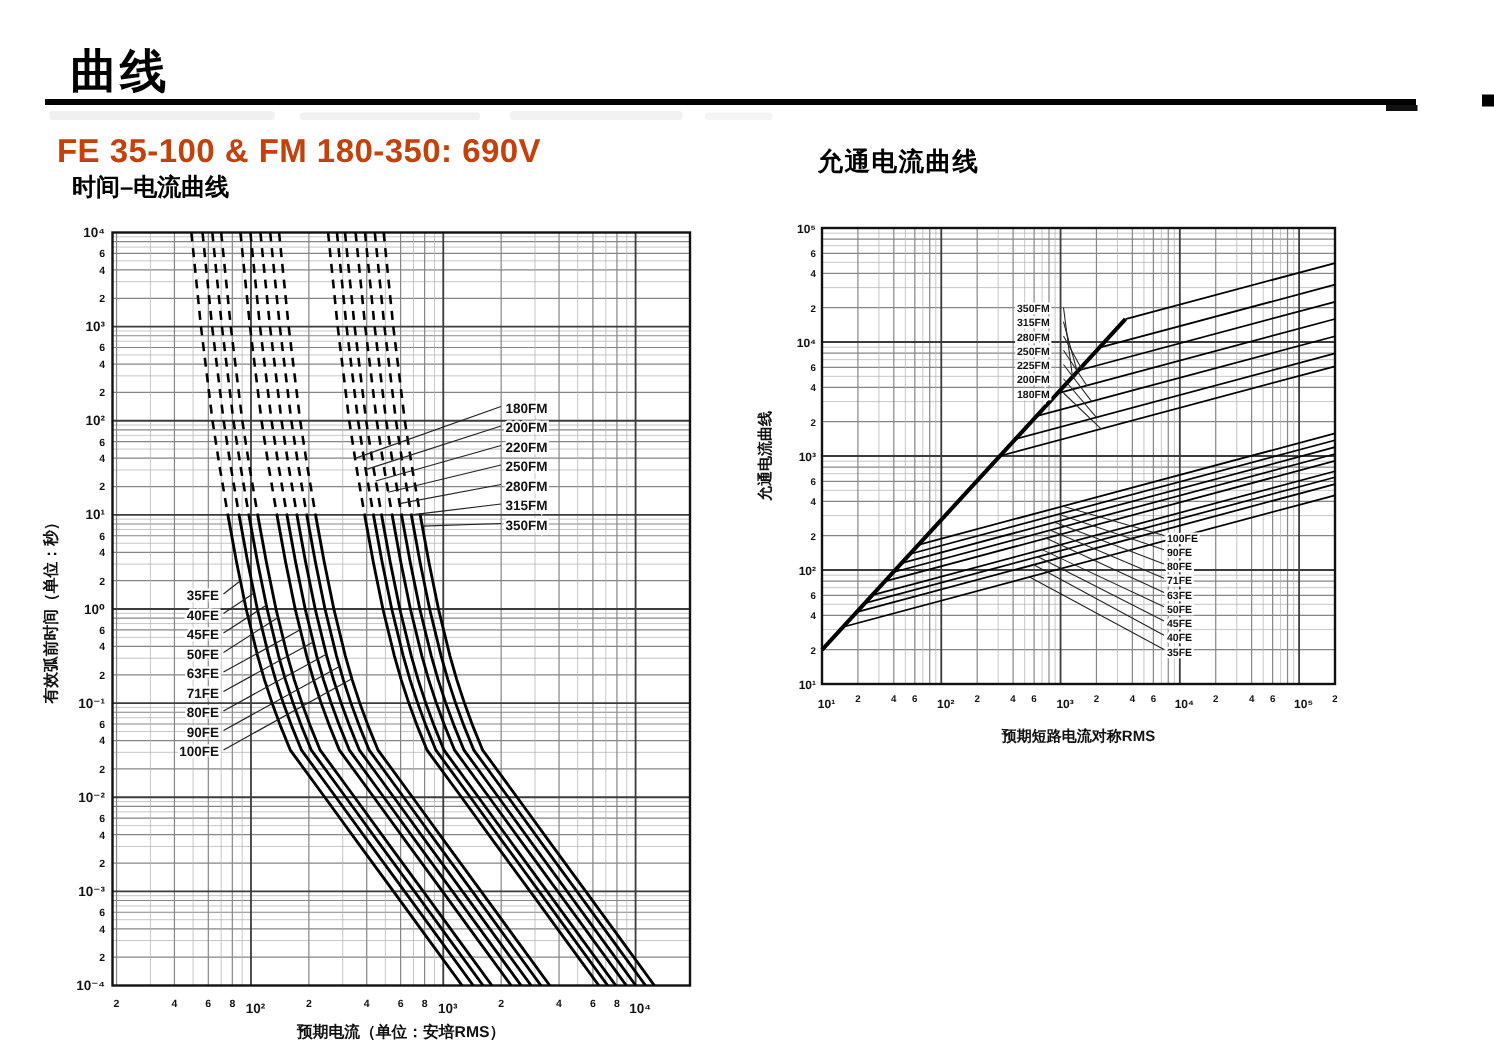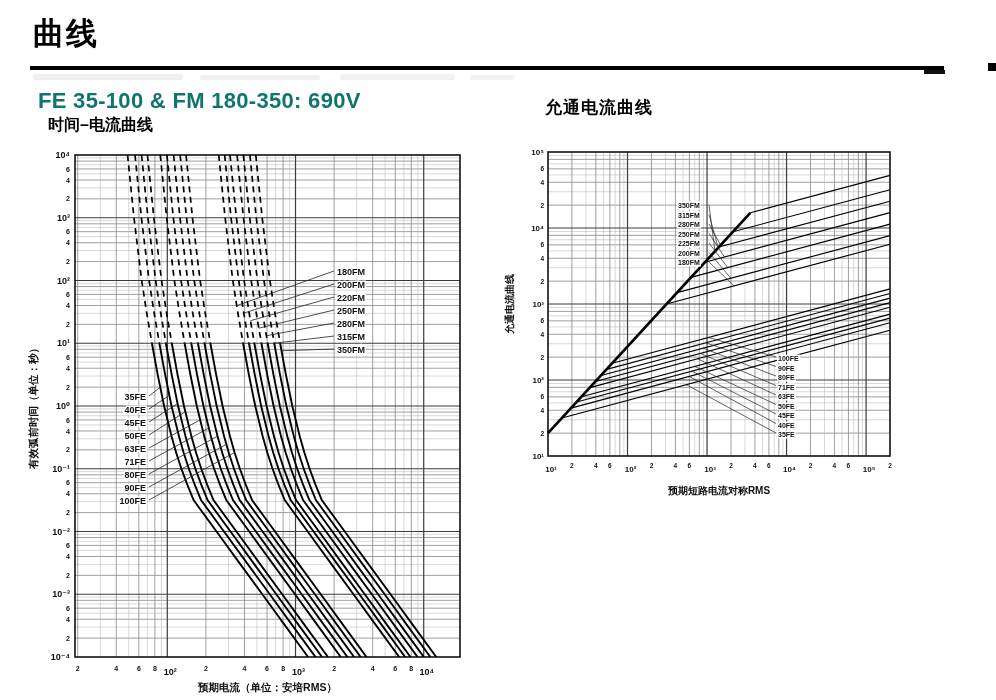--- a/index.html
+++ b/index.html
@@ -1,25 +1,25 @@
 <!DOCTYPE html>
 <html><head>
 <meta charset="utf-8">
 <style>
   html,body{margin:0;padding:0;background:#e8e8e8;}
   .page{position:relative;width:996px;height:700px;background:#fff;
         font-family:"Liberation Sans","DejaVu Sans",sans-serif;overflow:hidden;}
-  .main-title{position:absolute;left:30px;top:10px;margin:3px;font-size:31px;
+  .main-title{position:absolute;left:30px;top:10px;margin:17px;font-size:31px;
         font-weight:bold;letter-spacing:2px;color:#000;}
   .rule{position:absolute;left:30px;top:66px;width:914px;height:4px;background:#000;}
   .rule-cap{position:absolute;left:924px;top:70px;width:21px;height:4px;background:#111;}
   .corner-mark{position:absolute;left:988px;top:63px;width:8px;height:8px;background:#000;}
   .smudge{position:absolute;background:#8a8a8a;border-radius:2px;}
   .left-heading{position:absolute;left:38px;top:88px;margin:0;font-size:22px;
-        font-weight:bold;letter-spacing:0.3px;color:#0f766e;white-space:nowrap;}
+        font-weight:bold;letter-spacing:0.3px;color:#c2410c;white-space:nowrap;}
   .left-subheading{position:absolute;left:38px;top:115px;margin:0;font-size:16px;
         font-weight:bold;color:#000;padding-left:10px;}
   .right-heading{position:absolute;left:545px;top:96px;margin:0;font-size:17px;
         font-weight:bold;letter-spacing:1px;color:#000;}
   svg text{font-family:"Liberation Sans","DejaVu Sans",sans-serif;fill:#111;}
   .chart-svg{position:absolute;}
 </style>
 </head>
 <body>
 

